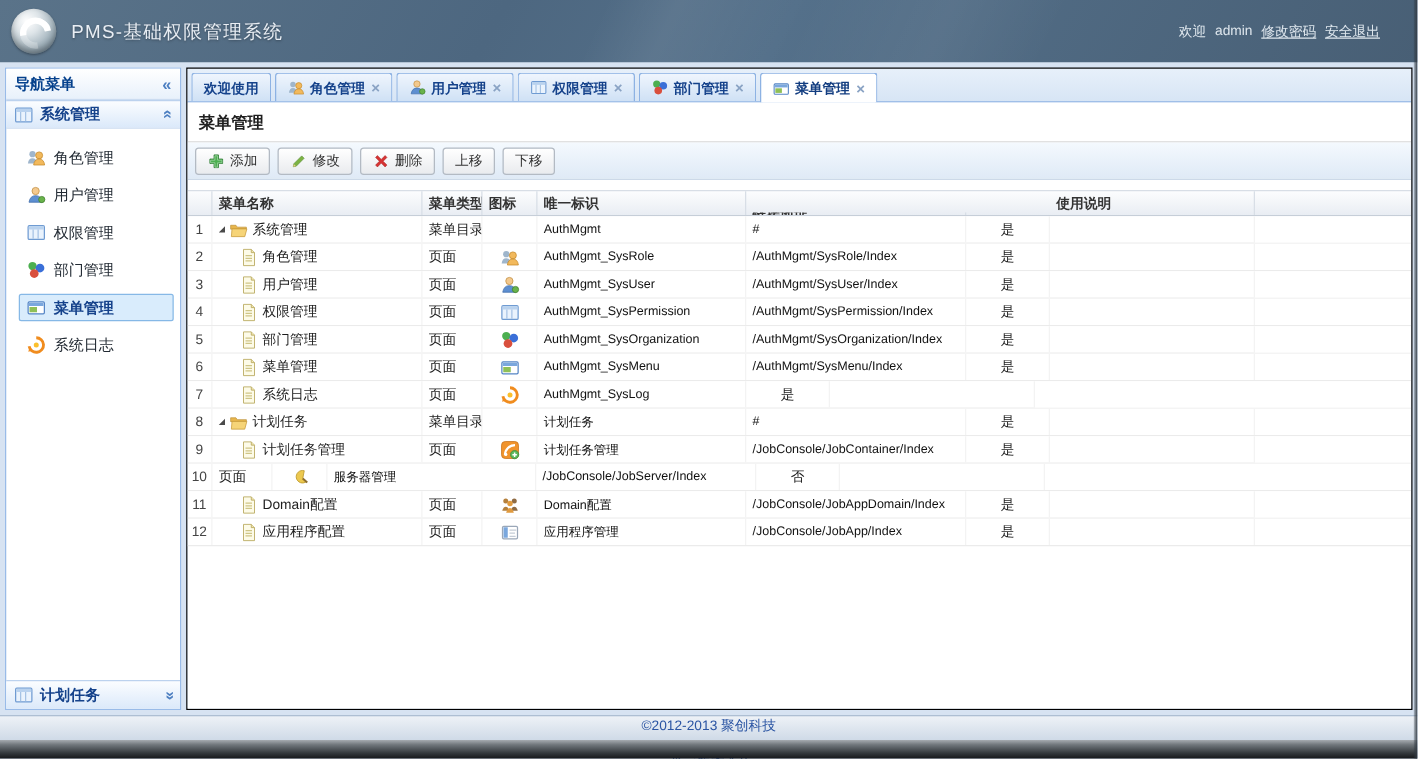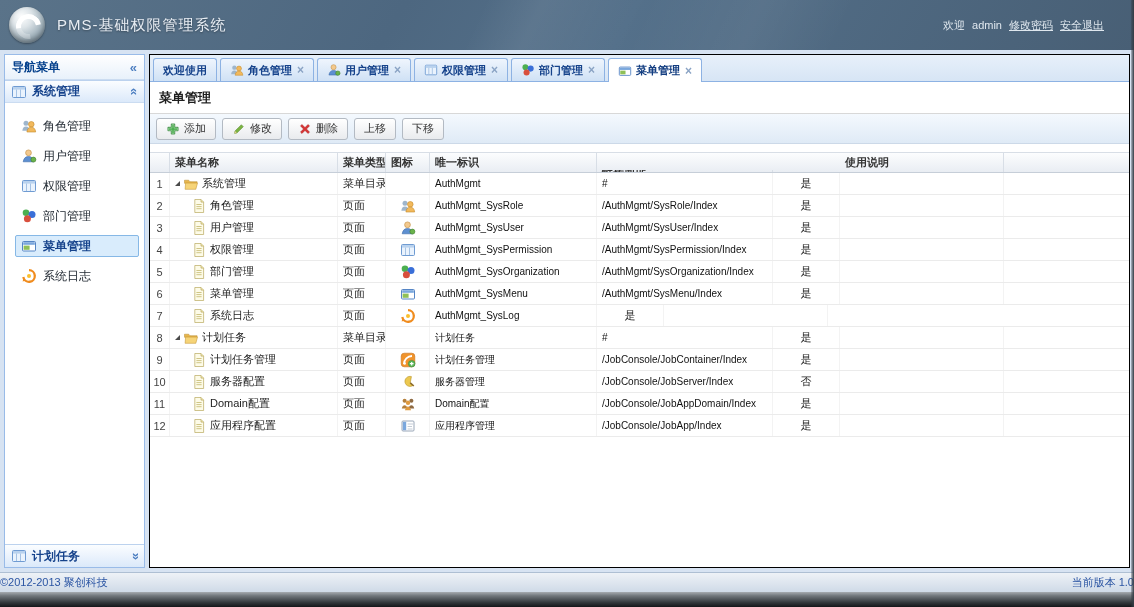--- a/index.html
+++ b/index.html
@@ -85,22 +85,22 @@
   .g-cell svg { width:16px; height:16px; }
   .num { color:#444; }
   .elbow { width:0; height:0; border-bottom:5px solid #4a4a4a; border-left:5px solid transparent;
     margin-right:3px; flex:none; }
   .indent { width:16px; flex:none; }
   .tree-label { margin-left:3px; }
   .tree-ic { flex:none; }
 
   
   .footer { position:absolute; left:0; right:0; bottom:15px; height:20px; display:flex; gap:14px;
-    align-items:center; justify-content:space-between; font-size:11px; color:#2b55a3;
-    background:linear-gradient(#eef2f7,#cfdae7); border-top:1px solid #aebfd3; }
+    align-items:center; justify-content:flex-start; font-size:11px; color:#2b55a3;
+    background:linear-gradient(#eef2f7,#cfdae7); border-top:1px solid #aebfd3;flex-direction:column; }
   .window-edge { position:absolute; left:0; right:0; bottom:0; height:15px;
     background:linear-gradient(#a6abb0 0%,#71777c 25%,#33383c 70%,#141619 100%); }
   .right-edge { position:absolute; top:0; right:0; bottom:0; width:3px; z-index:40;
     background:linear-gradient(90deg, rgba(40,50,60,.25), #343c44); }
 </style>
 </head>
 <body>
 
 <div class="app">
 
@@ -579,33 +579,20 @@
                   </span>
                 </div>
                 <div class="g-cell mono" style="width: 167px;">计划任务管理</div>
                 <div class="g-cell mono" style="width: 176px;">/JobConsole/JobContainer/Index</div>
                 <div class="g-cell center" style="width: 67px;">是</div>
                 <div class="g-cell" style="width: 164px;"></div>
                 <div class="g-cell filler"></div>
               </div>
               <div class="g-row">
                 <div class="g-cell center num" style="width: 20px;">10</div>
-                <div class="g-cell" style="width: 168px;">
-                  <span class="indent"></span>
-                  <span style="display: inline-flex;">
-                    <svg viewBox="0 0 16 16" width="14" height="14">
-                      <path d="M3.8 1.5h6.2l2.6 2.6v10.4H3.8z" fill="#fdfbe8" stroke="#b9a95f" stroke-width="0.7"></path>
-                      <path d="M10 1.5v2.6h2.6" fill="#f0e6b0" stroke="#b9a95f" stroke-width="0.7"></path>
-                      <line x1="5.4" y1="6.5" x2="10.6" y2="6.5" stroke="#cfc586"></line>
-                      <line x1="5.4" y1="8.6" x2="10.6" y2="8.6" stroke="#cfc586"></line>
-                      <line x1="5.4" y1="10.7" x2="10.6" y2="10.7" stroke="#cfc586"></line>
-                    </svg>
-                  </span>
-                  <span class="tree-label">服务器配置</span>
-                </div>
                 <div class="g-cell" style="width: 48px;">页面</div>
                 <div class="g-cell center" style="width: 44px;">
                   <span style="display: inline-flex;">
                     <svg viewBox="0 0 16 16" width="16" height="16">
                       <path d="M11.4 2.6a5 5 0 1 0 1.8 8.6l-3-2.4z" fill="#ecc84f" stroke="#bf9b2f" stroke-width="0.7"></path>
                       <path d="M10.2 8.8l3.6 3.2" stroke="#8d6e2f" stroke-width="1.6"></path>
                     </svg>
                   </span>
                 </div>
                 <div class="g-cell mono" style="width: 167px;">服务器管理</div>

